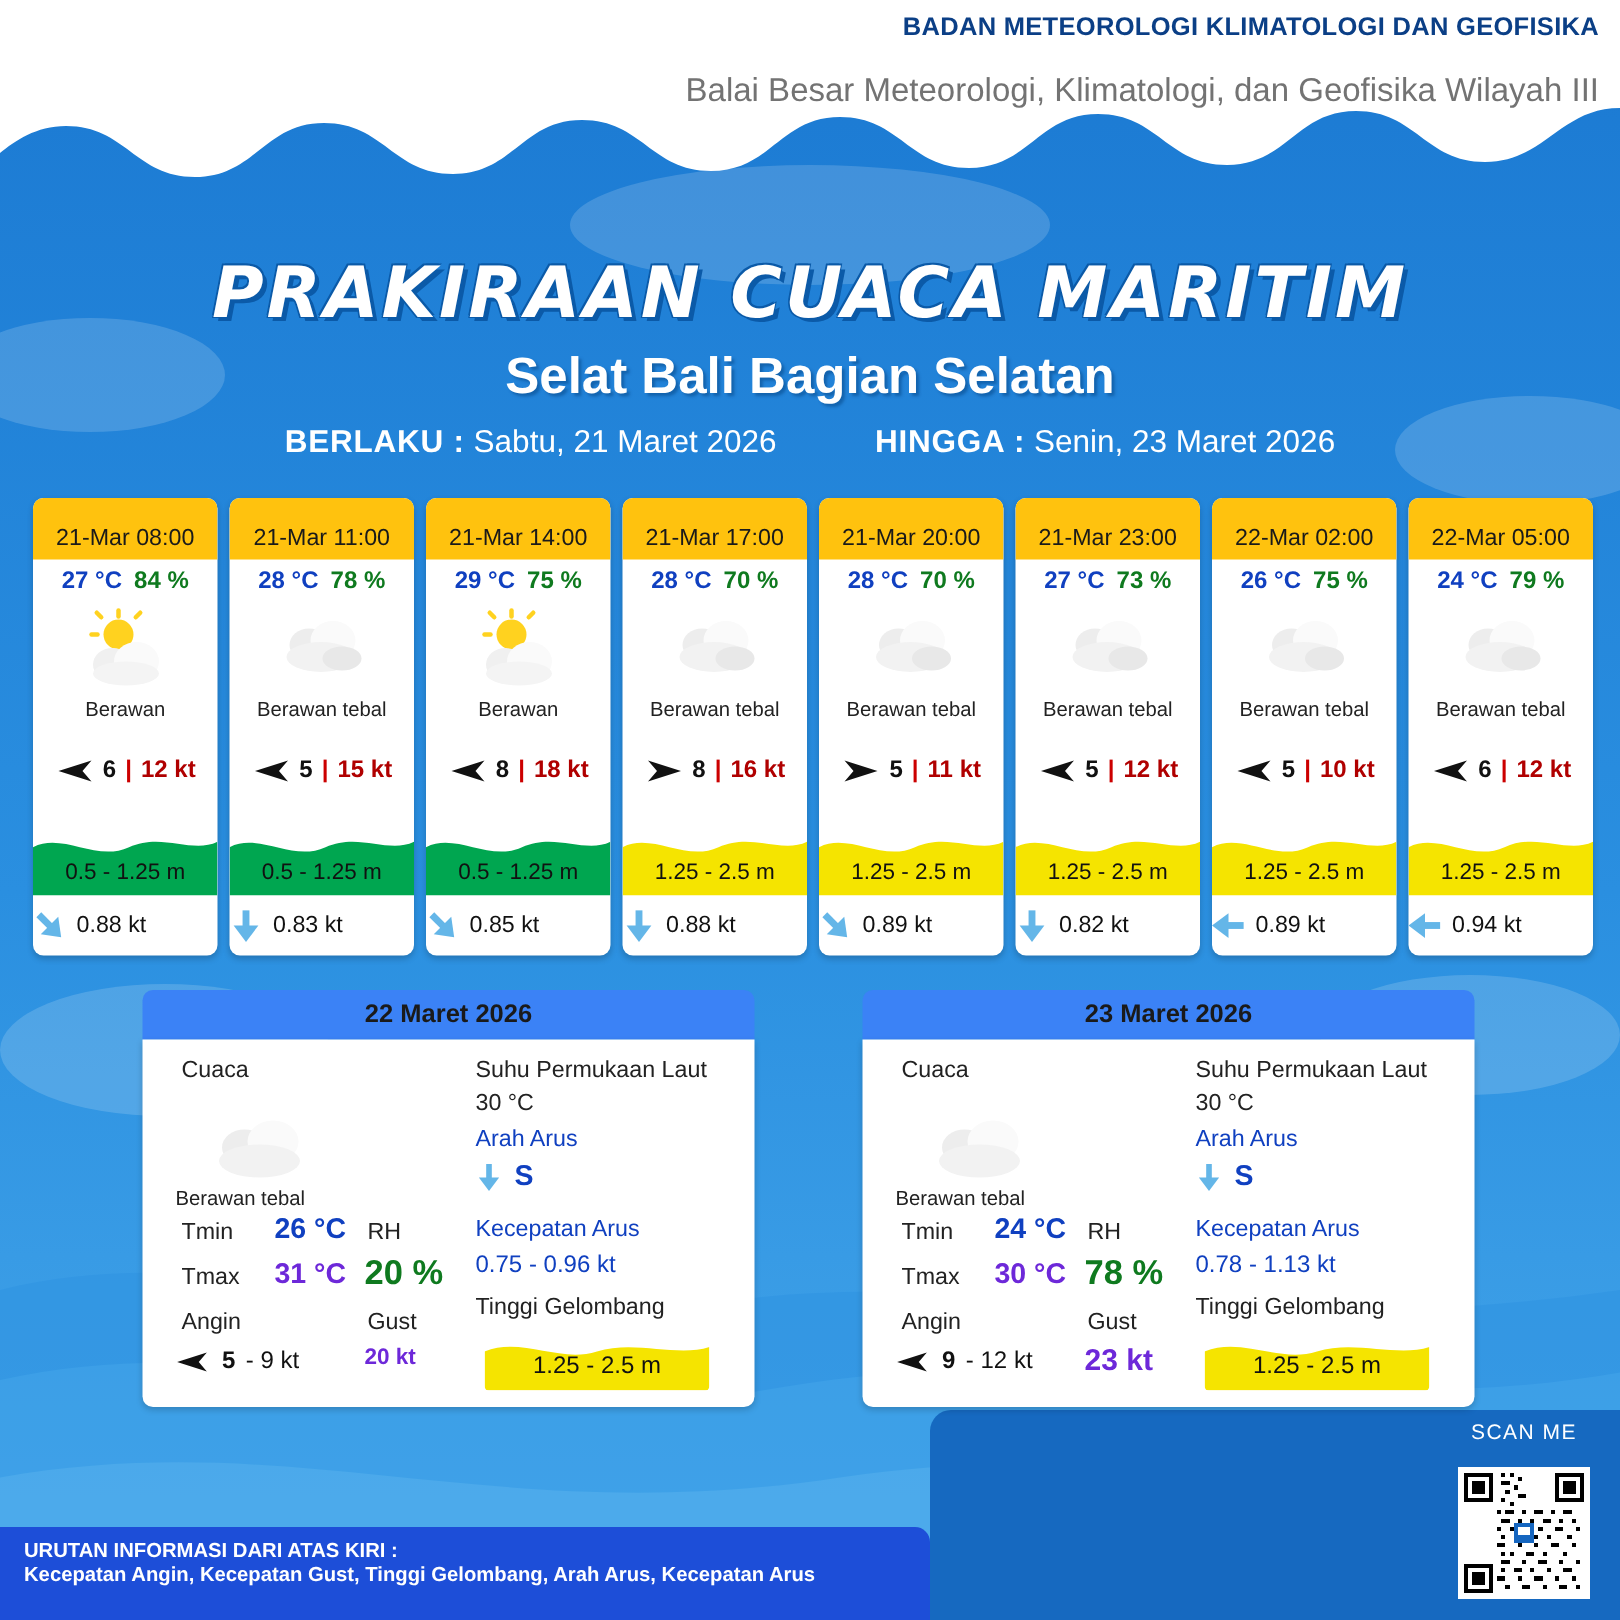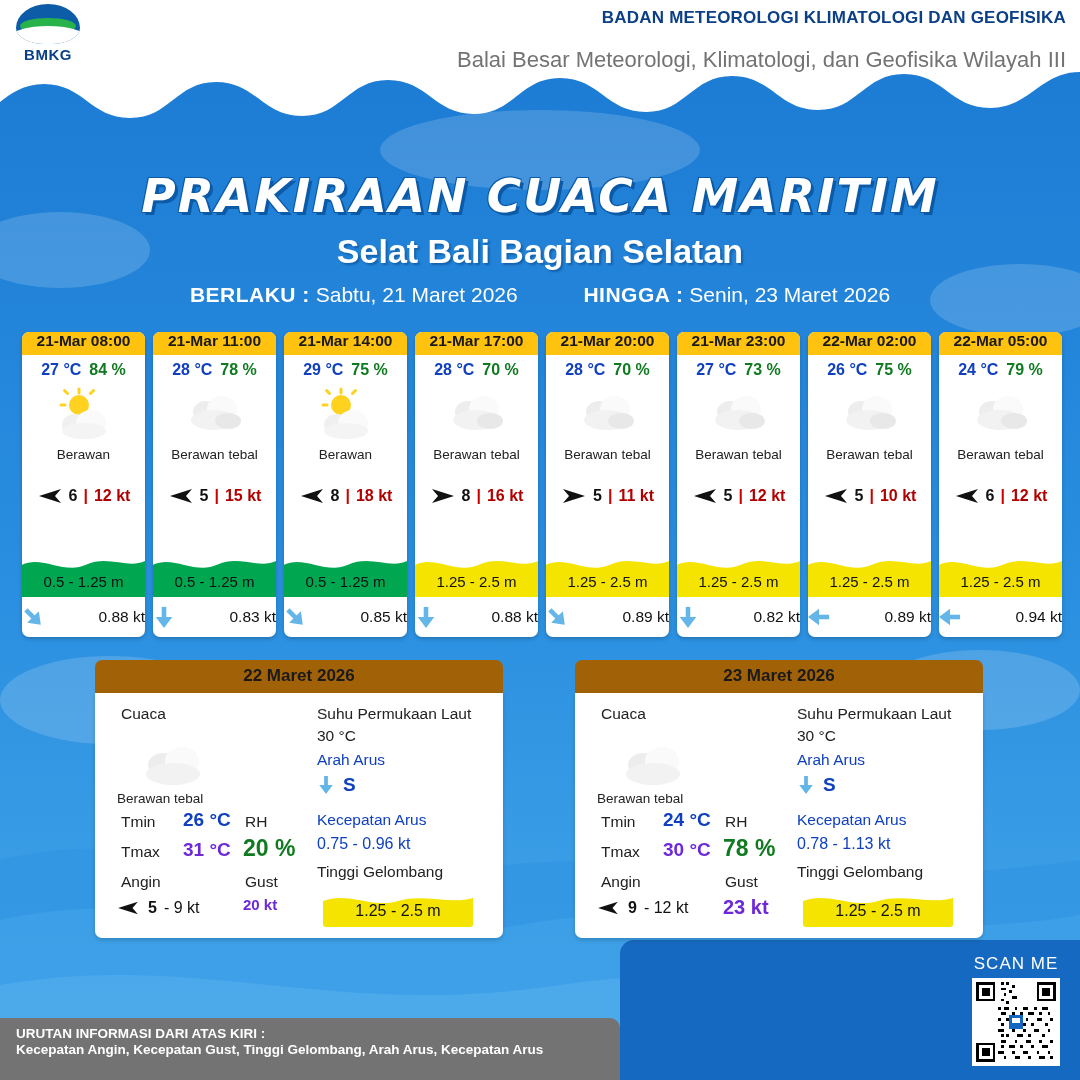--- a/index.html
+++ b/index.html
@@ -67,22 +67,22 @@
     position:absolute; top:332px; left:22px; width:1040px; height:305px; z-index:7;
     display:flex; justify-content:space-between;
   }
   .card{
     width:123px; background:#ffffff; border-radius:7px; overflow:hidden;
     box-shadow:0 2px 4px rgba(0,0,0,.2);
     display:flex; flex-direction:column;
     position:relative;
   }
   .card-time{
-    background:#ffc20e; color:#1a1a1a; font-size:15.5px; font-weight:bold;
-    text-align:center; padding:0 0 5px;
+    background:#ffc20e; color:#1a1a1a; font-size:15.5px; font-weight:normal;
+    text-align:center; padding:18px 0 5px;
   }
   .card-tmp{
     text-align:center; padding-top:6px; font-size:16px; font-weight:bold; color:#1040c0;
   }
   .card-tmp .hum{ color:#0f7a1f; margin-left:8px; }
   .icon-wrap{ height:62px; display:flex; align-items:center; justify-content:center; margin-top:4px;}
   .cond{
     text-align:center; font-size:13.5px; color:#222; height:20px; margin-top:2px;
   }
   .wind-row{
@@ -94,61 +94,61 @@
   .wind-spd{ color:#b00000; font-weight:bold; }
   .wave-box{
     margin-top:auto; position:relative; height:46px;
   }
   .wave-svg{ position:absolute; bottom:0; left:0; width:100%; height:46px; }
   .wave-label{
     position:absolute; bottom:7px; left:0; width:100%; text-align:center;
     font-size:15px; color:#111; font-weight:normal;
   }
   .cur-row{
-    height:40px; display:flex; align-items:center; justify-content:space-between; gap:7px;
+    height:40px; display:flex; align-items:center; justify-content:flex-start; gap:7px;
     font-size:15.5px; color:#111;
   }
   .arrow-ic{ width:22px; height:26px; }
   
   .daily{
     position:absolute; top:660px; z-index:7; width:408px;
   }
   .daily.left{ left:95px; }
   .daily.right{ left:575px; }
   .daily-head{
-    background:#a16207; color:#1a1a1a; font-size:17px; font-weight:bold;
+    background:#3b82f6; color:#1a1a1a; font-size:17px; font-weight:bold;
     text-align:center; padding:6px 0 7px; border-radius:7px 7px 0 0;
   }
   .daily-body{
     background:#ffffff; border-radius:0 0 7px 7px; height:245px; position:relative;
     box-shadow:0 2px 4px rgba(0,0,0,.18);
   }
   .dl{ position:absolute; }
   .lab{ font-size:15.5px; color:#222; }
   .blue{ color:#1040c0; font-weight:bold; }
   .red{ color:#6d28d9; font-weight:bold; }
   .green{ color:#0f7a1f; font-weight:bold; }
   .big{ font-size:19px; }
   .wavechip{
     position:relative; width:150px; height:38px; overflow:hidden; border-radius:3px;
   }
   .wavechip .wave-svg{ height:38px; }
   .wavechip .wave-label{ bottom:7px; font-size:16px; }
   
   .footer-note{
     position:absolute; left:0; bottom:0; width:620px; height:62px; z-index:8;
-    background:#737373; color:#ffffff; padding:8px 0 0 16px;
+    background:#1d4ed8; color:#ffffff; padding:8px 0 0 16px;
     border-radius:0 10px 0 0;
   }
   .footer-note .t1{ font-size:13.5px; font-weight:bold; }
   .footer-note .t2{ font-size:13.5px; font-weight:bold; line-height:1.35; }
   .qr-wrap{
     position:absolute; right:20px; bottom:14px; z-index:8; text-align:center;
   }
-  .scanme{ color:#ffffff; font-size:17px; letter-spacing:1px; margin-bottom:4px; }
+  .scanme{ color:#ffffff; font-size:14px; letter-spacing:1px; margin-bottom:16px; }
   .qr{ width:88px; height:88px; background:#fff; padding:4px; }
   .bluepanel{
     position:absolute; right:0; bottom:0; width:460px; height:140px; z-index:6;
     background:#1669c0; border-radius:14px 0 0 0;
   }
 </style>
 </head>
 <body>
 
 <div class="bg-clouds">
@@ -172,24 +172,20 @@
 
     <g opacity="0.55">
       <path d="M0,860 C160,820 300,900 470,870 C640,840 800,900 1080,860 L1080,1080 L0,1080 Z" fill="#2f93e2"></path>
       <path d="M0,920 C180,880 320,960 520,925 C720,890 880,950 1080,915 L1080,1080 L0,1080 Z" fill="#3da0e8"></path>
       <path d="M0,985 C200,950 330,1020 560,985 C760,955 900,1010 1080,980 L1080,1080 L0,1080 Z" fill="#55b0ee"></path>
     </g>
   </svg>
 </div>
 
 <div class="header">
-  <div class="logo">
-    <div class="logo-circle"></div>
-    <div class="logo-text">BMKG</div>
-  </div>
   <div class="hdr-line1">BADAN METEOROLOGI KLIMATOLOGI DAN GEOFISIKA</div>
   <div class="hdr-line2">Balai Besar Meteorologi, Klimatologi, dan Geofisika Wilayah III</div>
 </div>
 
 <div class="wave-top">
   <svg width="1080" height="70" viewBox="0 0 1080 70" preserveAspectRatio="none">
     <path d="M0,0 L1080,0 L1080,10 C1040,10 1030,46 990,46 C950,46 944,12 904,12 C864,12 858,48 818,48 C778,48 772,14 732,14 C692,14 686,50 646,50 C606,50 600,16 560,16 C520,16 514,52 474,52 C434,52 428,18 388,18 C348,18 342,54 302,54 C262,54 256,20 216,20 C176,20 170,56 130,56 C90,56 84,22 44,22 C24,22 10,32 0,40 Z" fill="#ffffff"></path>
   </svg>
 </div>
 

